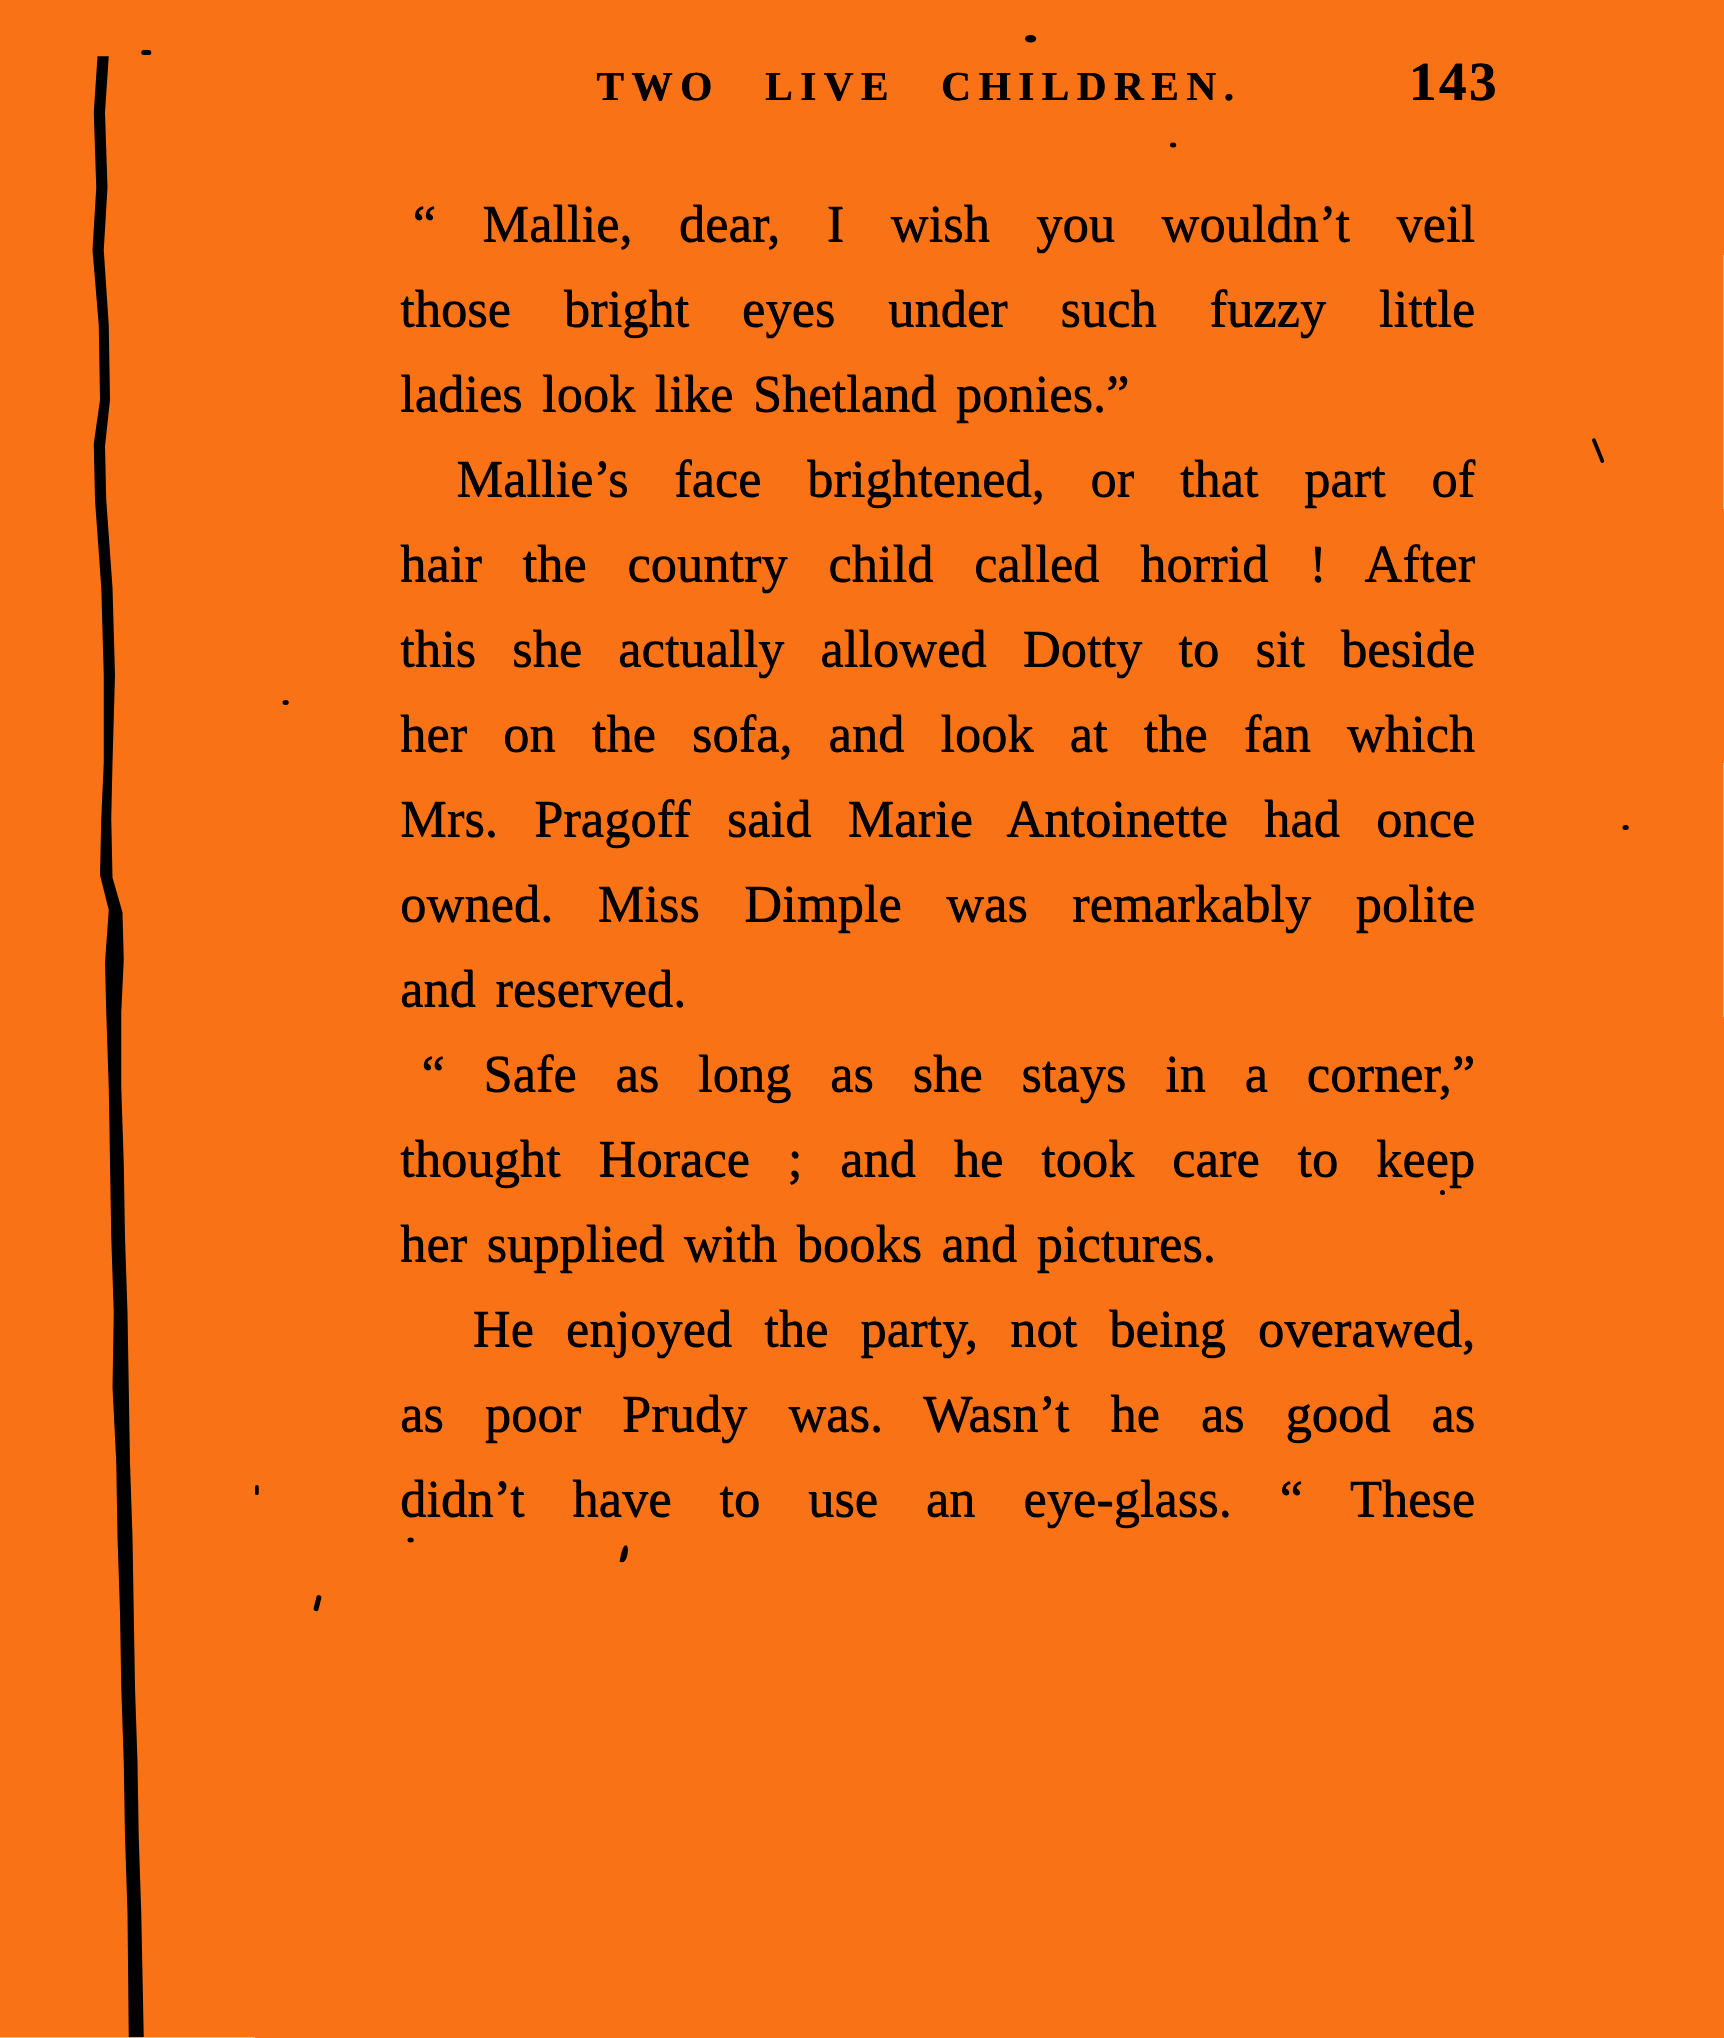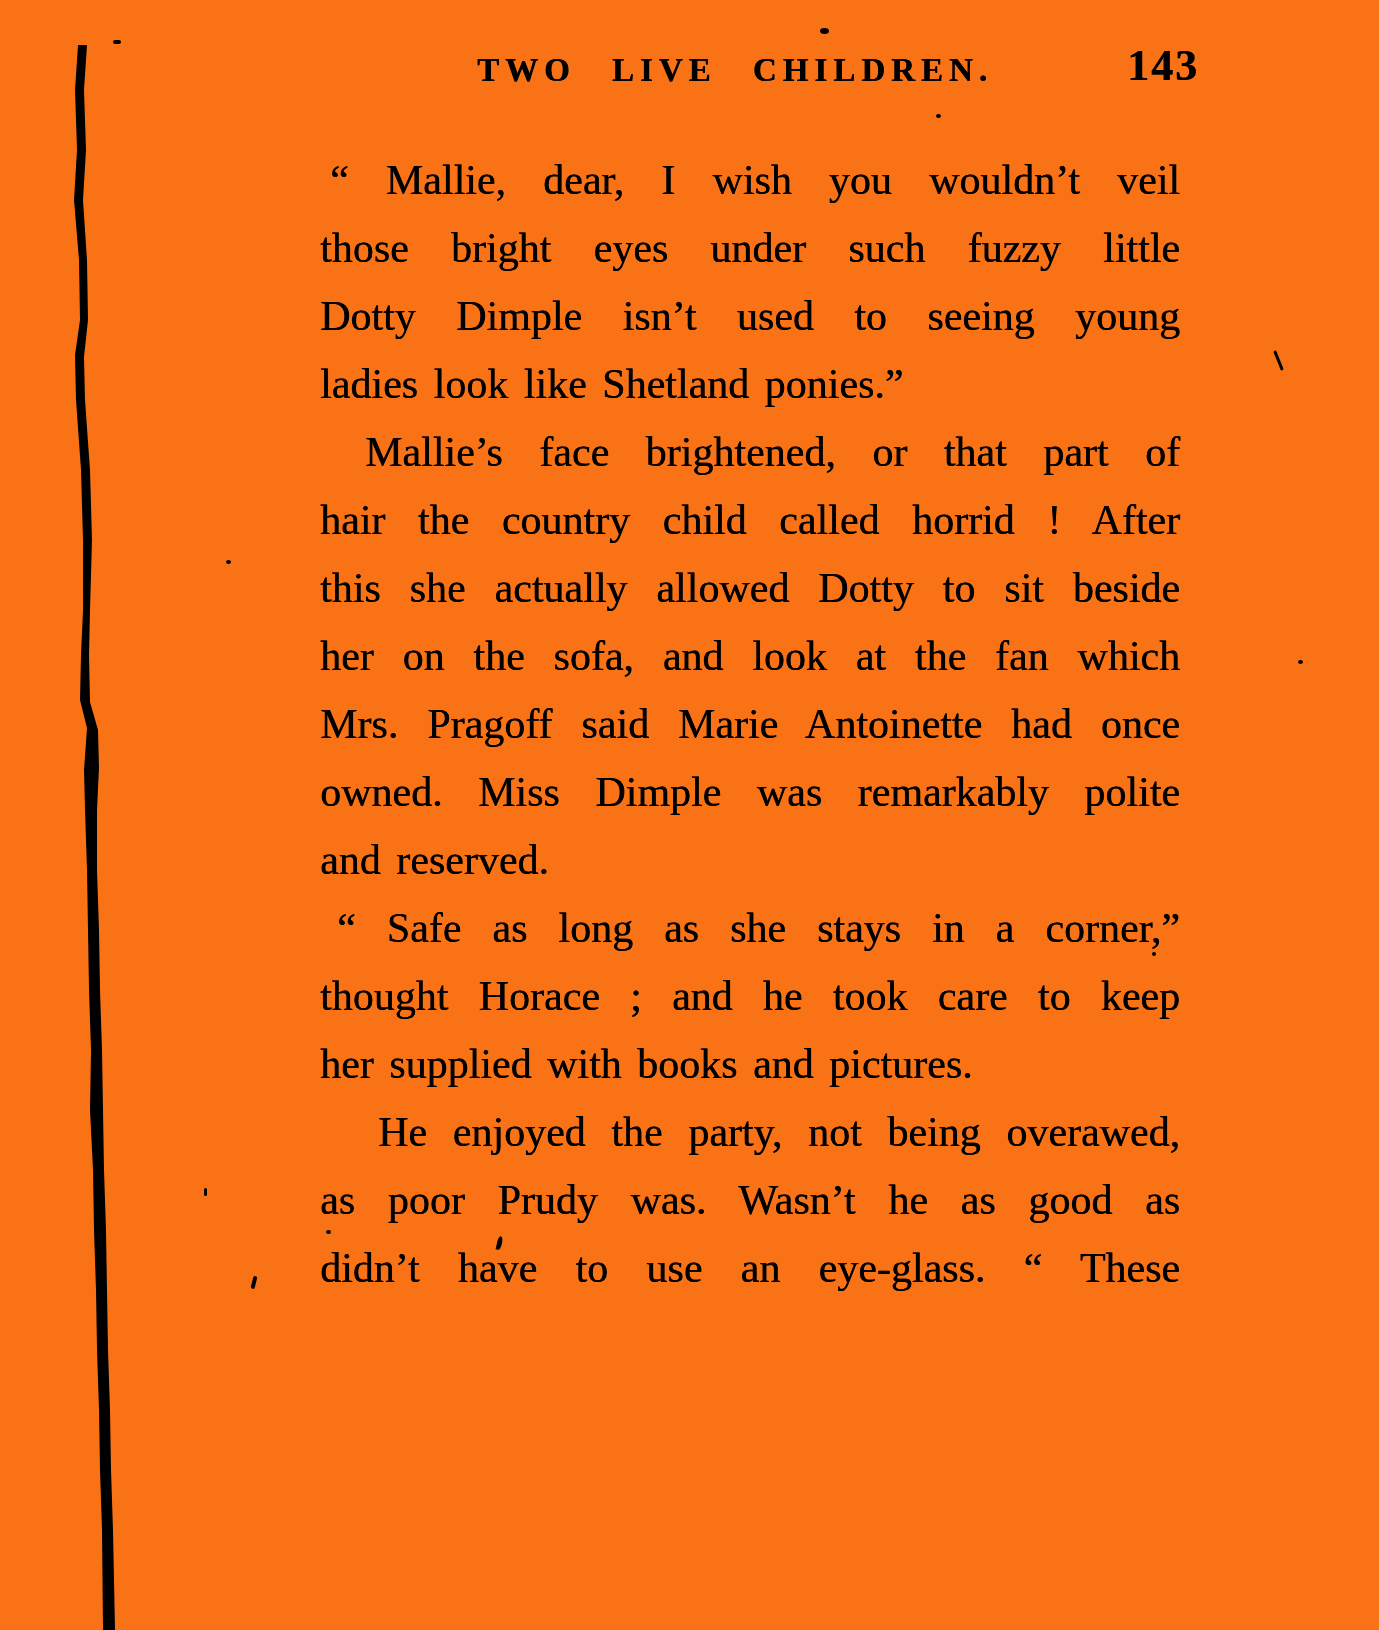--- a/index.html
+++ b/index.html
@@ -102,21 +102,20 @@
   </svg>
 
   <div id="running-head">TWO LIVE CHILDREN.</div>
   <div id="folio">143</div>
 
   <div id="text-column">
 
     <div>
       <div class="bl ind-p1">“ Mallie, dear, I wish you wouldn’t veil</div>
       <div class="bl">those bright eyes under such fuzzy little</div>
-      <div class="bl">Dotty Dimple isn’t used to seeing young</div>
       <div class="bl endline">ladies look like Shetland ponies.”</div>
     </div>
 
     <div>
       <div class="bl ind-p2">Mallie’s face brightened, or that part of</div>
       <div class="bl">hair the country child called horrid !  After</div>
       <div class="bl">this she actually allowed Dotty to sit beside</div>
       <div class="bl">her on the sofa, and look at the fan which</div>
       <div class="bl">Mrs. Pragoff said Marie Antoinette had once</div>
       <div class="bl">owned.  Miss Dimple was remarkably polite</div>

